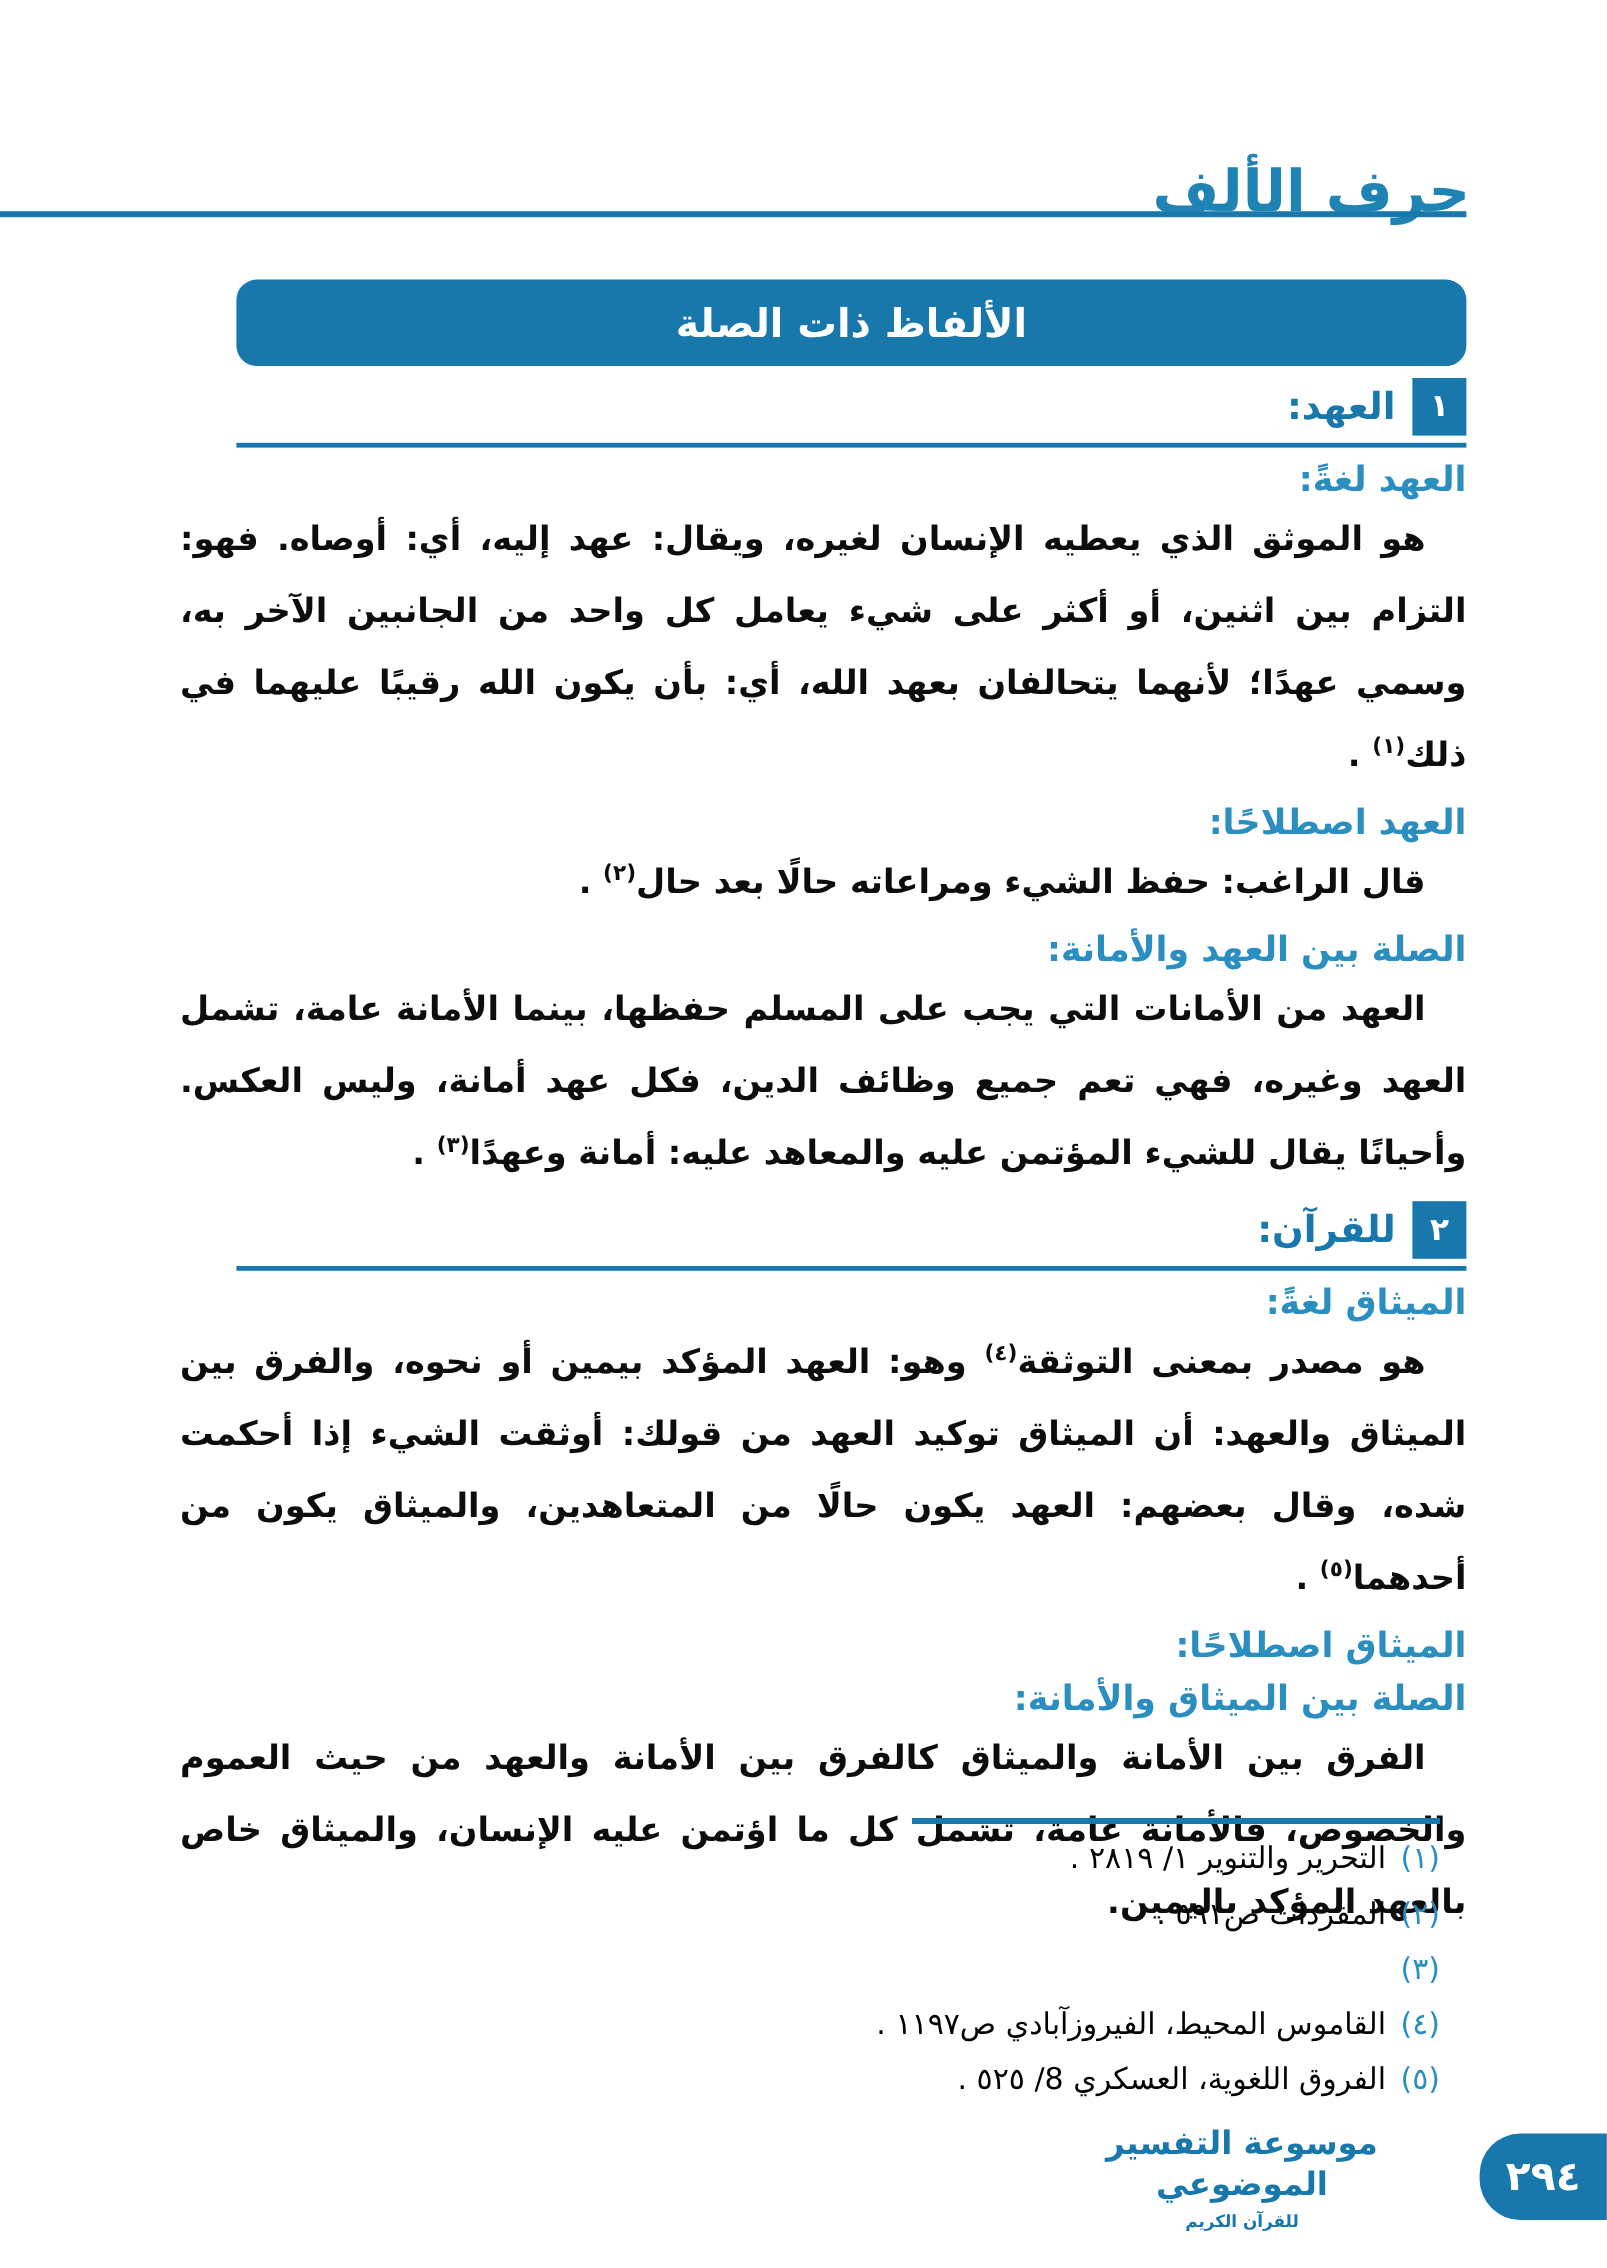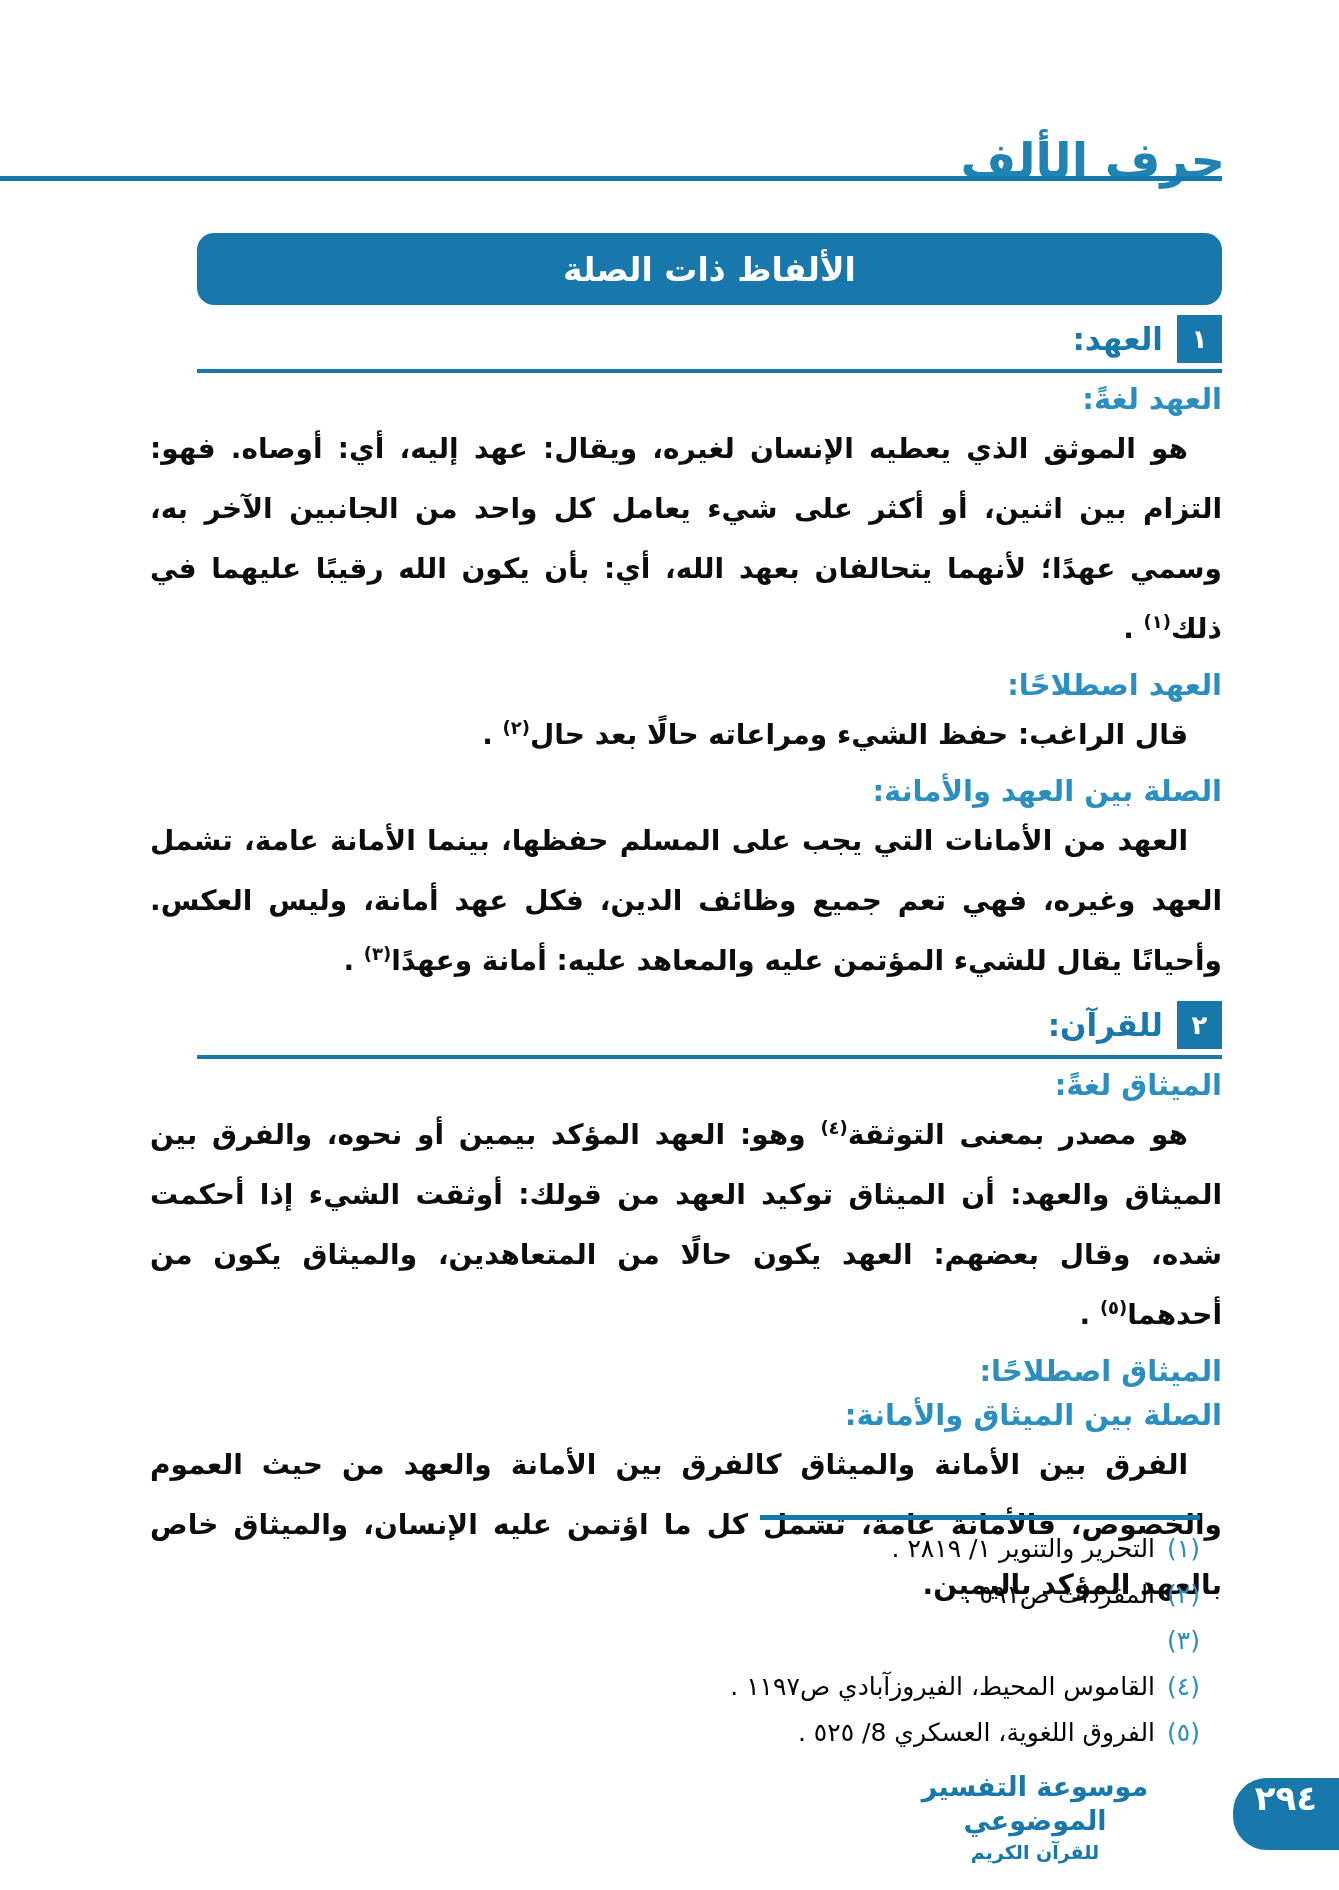--- a/index.html
+++ b/index.html
@@ -40,25 +40,25 @@
 
   
   .footnotes{position:absolute;top:1515px;right:139px;width:600px;direction:rtl;text-align:right;}
   .fn-rule{width:440px;height:5px;background:#1878ab;margin-bottom:12px;}
   .fn-item{display:flex;gap:12px;font-size:25px;color:#000;line-height:34px;margin-bottom:12px;font-weight:normal;}
   .fn-num{color:#2a8fc0;flex-shrink:0;}
 
   
   .logo{position:absolute;top:1770px;right:184px;width:240px;text-align:center;color:#1878ab;direction:rtl;}
   .logo-main{font-size:27px;font-weight:bold;line-height:34px;}
-  .logo-sub{font-size:19px;font-weight:bold;line-height:24px;margin-top:2px;}
+  .logo-sub{font-size:14px;font-weight:bold;line-height:24px;margin-top:2px;}
   .page-badge{
     position:absolute;top:1778px;right:0;width:106px;height:72px;background:#1878ab;
     border-radius:34px 0 0 34px;color:#ffffff;font-size:34px;font-weight:bold;
-    display:flex;justify-content:center;
+    display:flex;align-items:center;justify-content:center;
   }
 </style>
 </head>
 <body>
 
 <div class="calli-title">حرف الألف</div>
 <div class="header-rule"></div>
 
 <div class="content">
 

